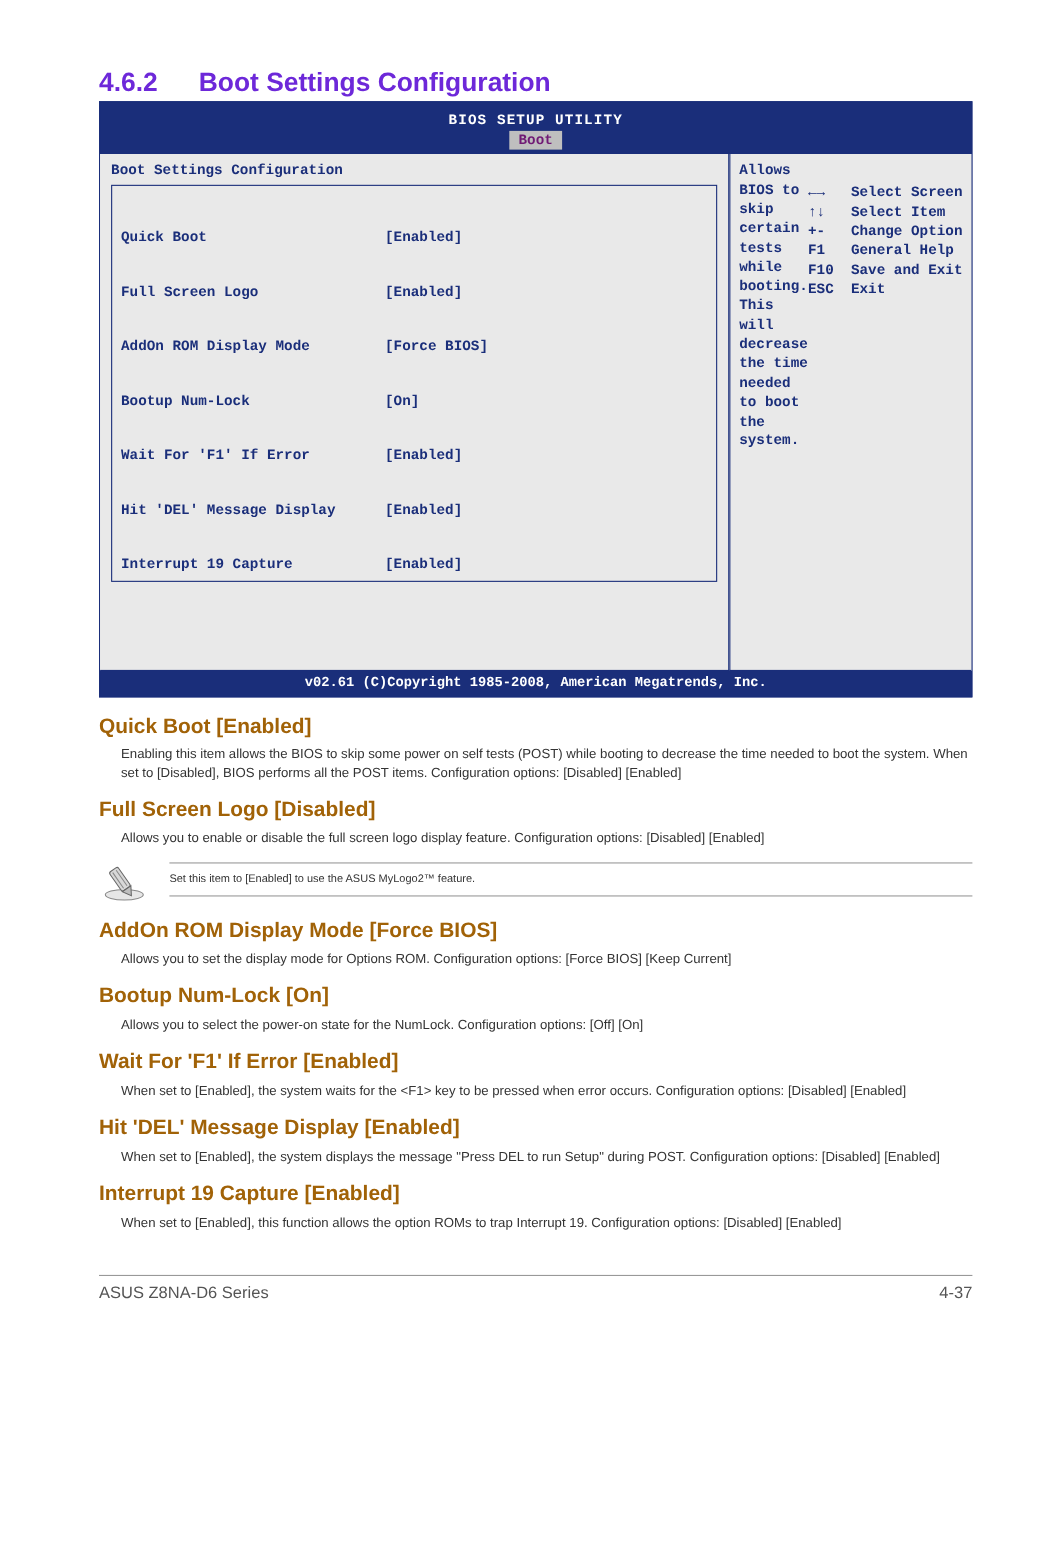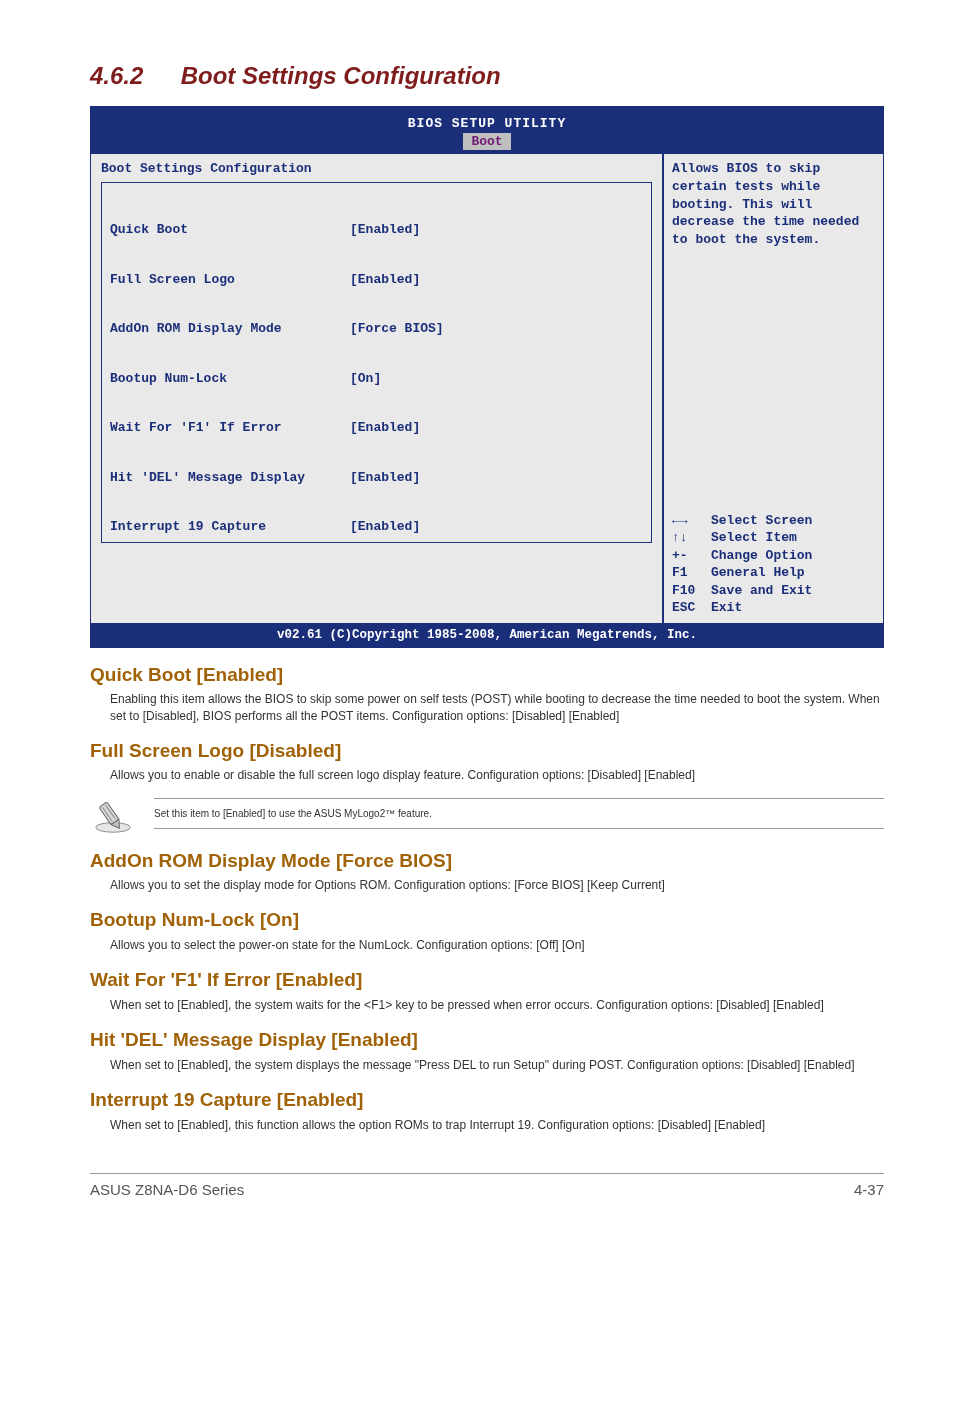--- a/index.html
+++ b/index.html
@@ -7,23 +7,21 @@
     font-family: Arial, Helvetica, sans-serif;
     background: #fff;
     width: 954px;
     padding: 60px 70px 30px 90px;
     color: #333;
     line-height: 1.35;
   }
   .section-heading {
     font-size: 24px;
     font-weight: bold;
-    color: #7f1d1d;
-    margin-bottom: 14px;
-    font-style: italic;
+    color: #6d28d9;
   }
   .section-heading .num { display:inline-block; width:84px; }
   .bios {
     border: 1px solid #1a2e7a;
     background: #1a2e7a;
     color: #fff;
     font-family: "Courier New", monospace;
     font-size: 13px;
     margin-bottom: 8px;
   }
@@ -64,21 +62,21 @@
   .bios-row .val { color:#1a2e7a; font-weight:bold; }
   .bios-right {
     flex: 0 0 220px;
     border: 1px solid #1a2e7a;
     border-right:none;
     border-top:none;
     background: #e9e9e9;
     color: #1a2e7a;
     padding: 6px 8px;
     font-weight: bold;
-    display:flex; flex-direction:column; justify-content:space-between;
+    display:flex; flex-direction:row; justify-content:space-between;
   }
   .bios-keys { margin-top:20px; font-weight:bold; }
   .bios-keys div { white-space:pre; }
   .bios-footer {
     text-align:center;
     color:#fff;
     background:#1a2e7a;
     padding:3px 0;
     font-size:12.5px;
     font-weight: bold;

